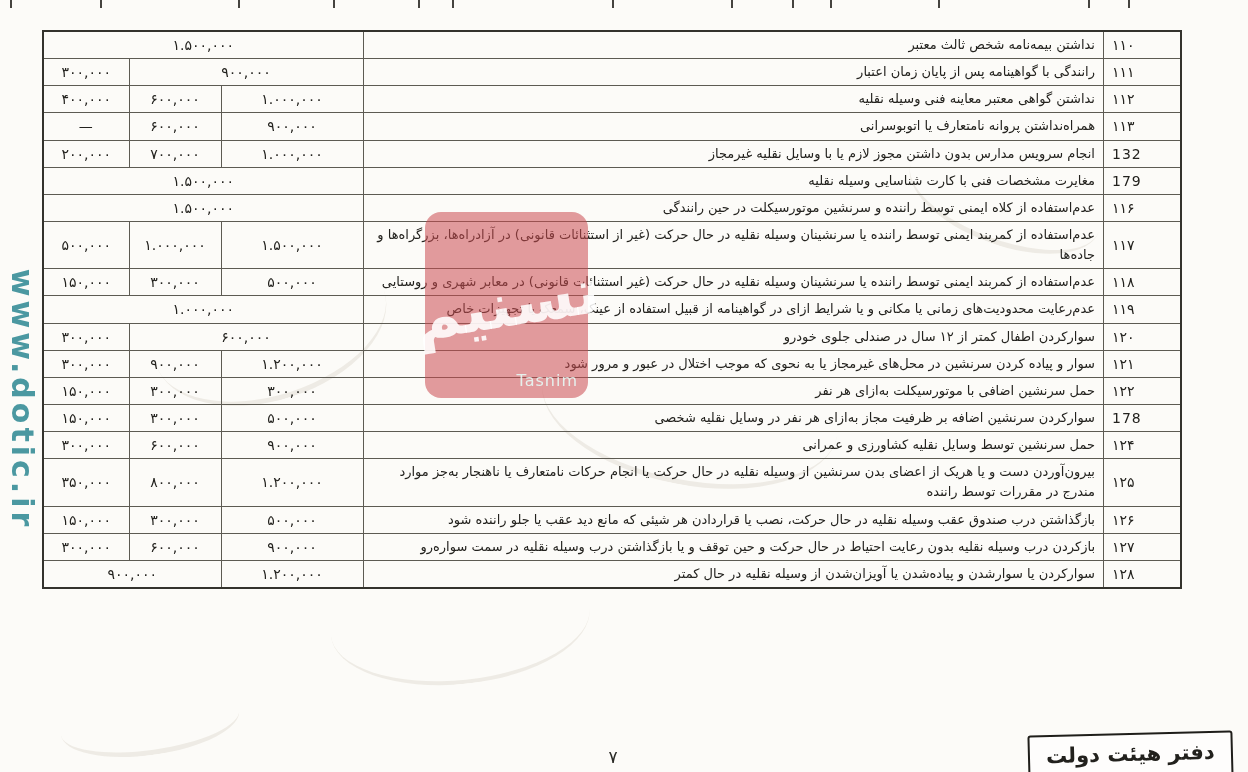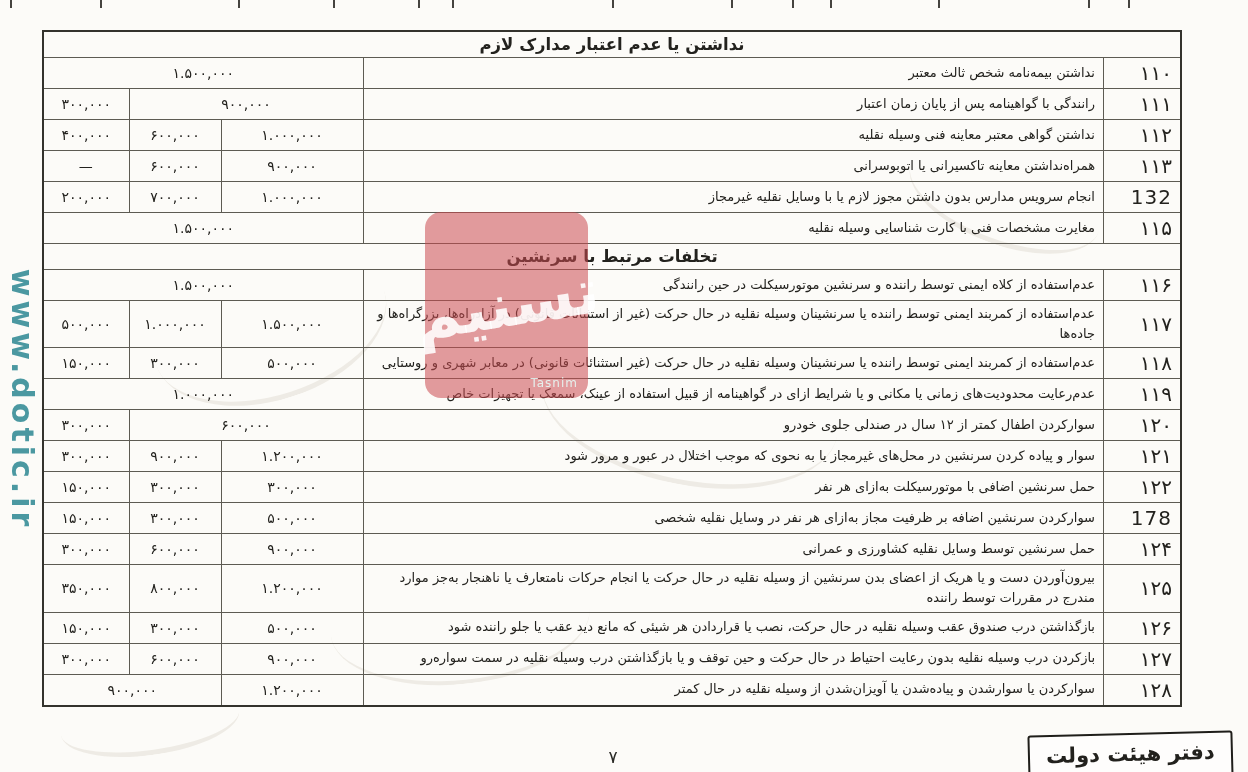--- a/index.html
+++ b/index.html
@@ -34,21 +34,21 @@
     border:1px solid #5d5b53;
     padding:3px 8px;
     vertical-align:middle;
   }
   table.fines{border:2px solid #34332d;}
   td.section-title{
     text-align:center;font-weight:bold;font-size:16.5px;
     padding:5px 8px;letter-spacing:.2px;
   }
   td.cell-no{
-    width:60px;text-align:right;font-size:20px;letter-spacing:1px;
+    width:60px;text-align:left;font-size:14px;letter-spacing:1px;
   }
   td.cell-desc{
     text-align:right;font-size:13px;line-height:1.55;
   }
   td.cell-fine{
     text-align:center;font-size:14px;letter-spacing:1px;white-space:nowrap;
   }
   col.c-no{width:62px;} col.c-desc{width:auto;}
   col.c-f1{width:142px;} col.c-f2{width:92px;} col.c-f3{width:86px;}
 
@@ -61,21 +61,21 @@
     display:flex;align-items:center;justify-content:center;
     flex-direction:column;
     z-index:5;
   }
   .tasnim .logo{
     font-size:62px;font-weight:bold;color:rgba(255,255,255,.88);
     transform:rotate(-9deg);line-height:1;
   }
   .tasnim .sub{
     position:absolute;right:10px;bottom:8px;
-    font-size:12px;color:rgba(230,255,250,.85);letter-spacing:1px;
+    font-size:16px;color:rgba(230,255,250,.85);letter-spacing:1px;
   }
 
   
   .ghost{position:absolute;border-bottom:5px solid rgba(165,155,130,.16);border-radius:50%;pointer-events:none;}
   .g1{left:150px;top:255px;width:240px;height:140px;transform:rotate(-18deg);}
   .g2{left:540px;top:330px;width:300px;height:150px;transform:rotate(11deg);}
   .g3{left:60px;top:690px;width:180px;height:60px;transform:rotate(-8deg);}
   .g4{left:905px;top:150px;width:200px;height:90px;transform:rotate(20deg);}
   .g5{left:330px;top:560px;width:260px;height:120px;transform:rotate(-6deg);border-bottom-width:4px;}
 
@@ -127,61 +127,55 @@
   <table class="fines" dir="rtl">
     <colgroup>
       <col class="c-no">
         <col class="c-desc">
         <col class="c-f1">
         <col class="c-f2">
         <col class="c-f3">
     </colgroup>
     <tbody>
         <tr>
-          <td class="section-title" colspan="5">نداشتن یا عدم اعتبار مدارک لازم</td>
-        </tr>
-        <tr>
           <td class="cell-no">۱۱۰</td>
           <td class="cell-desc">نداشتن بیمه‌نامه شخص ثالث معتبر</td>
           <td class="cell-fine" colspan="3">۱.۵۰۰,۰۰۰</td>
         </tr>
         <tr>
           <td class="cell-no">۱۱۱</td>
           <td class="cell-desc">رانندگی با گواهینامه پس از پایان زمان اعتبار</td>
           <td class="cell-fine" colspan="2">۹۰۰,۰۰۰</td>
           <td class="cell-fine" colspan="1">۳۰۰,۰۰۰</td>
         </tr>
         <tr>
           <td class="cell-no">۱۱۲</td>
           <td class="cell-desc">نداشتن گواهی معتبر معاینه فنی وسیله نقلیه</td>
           <td class="cell-fine" colspan="1">۱.۰۰۰,۰۰۰</td>
           <td class="cell-fine" colspan="1">۶۰۰,۰۰۰</td>
           <td class="cell-fine" colspan="1">۴۰۰,۰۰۰</td>
         </tr>
         <tr>
           <td class="cell-no">۱۱۳</td>
-          <td class="cell-desc">همراه‌نداشتن معاینه تاکسیرانی یا اتوبوسرانی</td>
+          <td class="cell-desc">همراه‌نداشتن پروانه نامتعارف یا اتوبوسرانی</td>
           <td class="cell-fine" colspan="1">۹۰۰,۰۰۰</td>
           <td class="cell-fine" colspan="1">۶۰۰,۰۰۰</td>
           <td class="cell-fine" colspan="1">—</td>
         </tr>
         <tr>
           <td class="cell-no">132</td>
           <td class="cell-desc">انجام سرویس مدارس بدون داشتن مجوز لازم یا با وسایل نقلیه غیرمجاز</td>
           <td class="cell-fine" colspan="1">۱.۰۰۰,۰۰۰</td>
           <td class="cell-fine" colspan="1">۷۰۰,۰۰۰</td>
           <td class="cell-fine" colspan="1">۲۰۰,۰۰۰</td>
         </tr>
         <tr>
-          <td class="cell-no">۱۱۵</td>
+          <td class="cell-no">179</td>
           <td class="cell-desc">مغایرت مشخصات فنی با کارت شناسایی وسیله نقلیه</td>
           <td class="cell-fine" colspan="3">۱.۵۰۰,۰۰۰</td>
-        </tr>
-        <tr>
-          <td class="section-title" colspan="5">تخلفات مرتبط با سرنشین</td>
         </tr>
         <tr>
           <td class="cell-no">۱۱۶</td>
           <td class="cell-desc">عدم‌استفاده از کلاه ایمنی توسط راننده و سرنشین موتورسیکلت در حین رانندگی</td>
           <td class="cell-fine" colspan="3">۱.۵۰۰,۰۰۰</td>
         </tr>
         <tr>
           <td class="cell-no">۱۱۷</td>
           <td class="cell-desc">عدم‌استفاده از کمربند ایمنی توسط راننده یا سرنشینان وسیله نقلیه در حال حرکت (غیر از استثنائات قانونی) در آزادراه‌ها، بزرگراه‌ها و جاده‌ها</td>
           <td class="cell-fine" colspan="1">۱.۵۰۰,۰۰۰</td>

